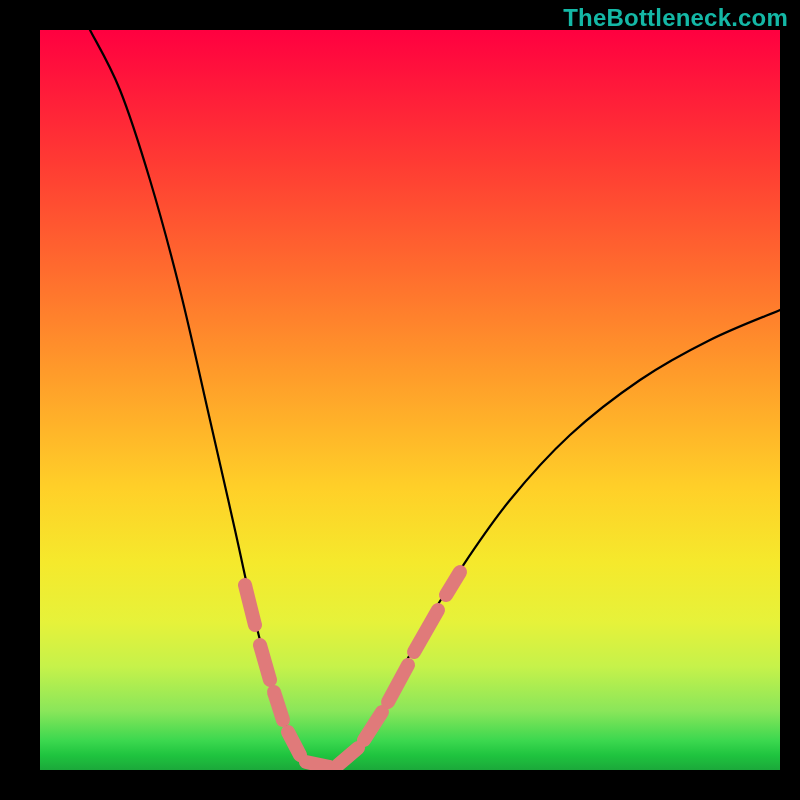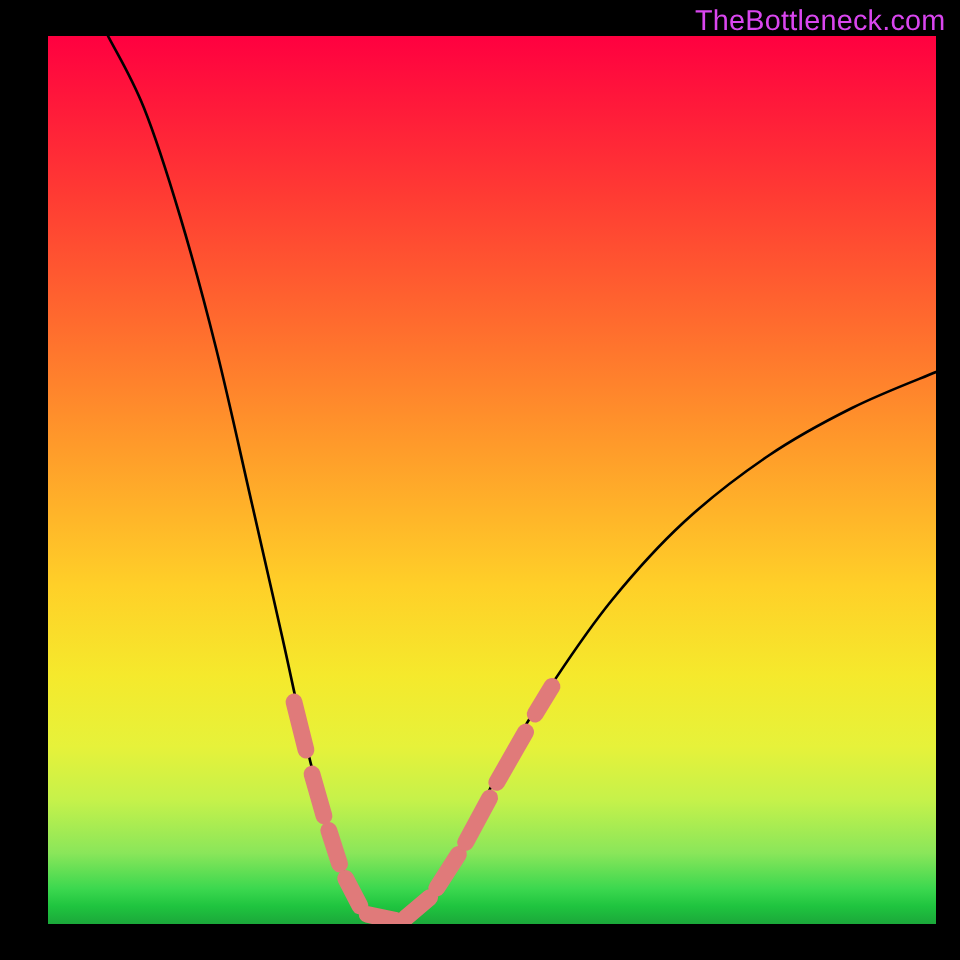--- a/index.html
+++ b/index.html
@@ -39,23 +39,23 @@
       #8ae65a 92%,
       #3cd84f 96%,
       #1fc43f 98%,
       #1ba83a 100%
     );
   }
   .watermark {
     position: absolute;
     top: 4px;
     right: 12px;
-    color: #d946ef;
+    color: #14b8a6;
     font-size: 24px;
-    font-weight: 400;
+    font-weight: 700;
     letter-spacing: 0.2px;
     user-select: none;
   }
   svg.curve-layer {
     position: absolute;
     left: 0;
     top: 0;
     width: 740px;
     height: 740px;
   }

